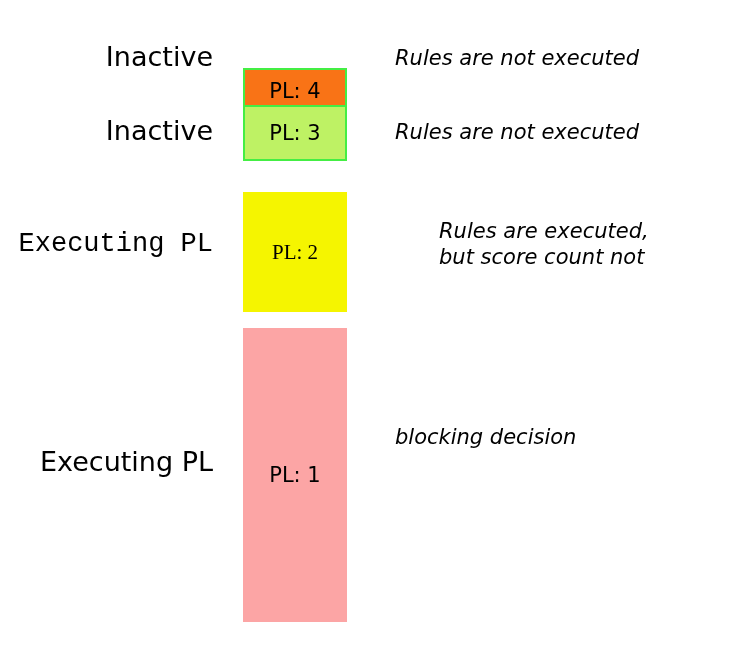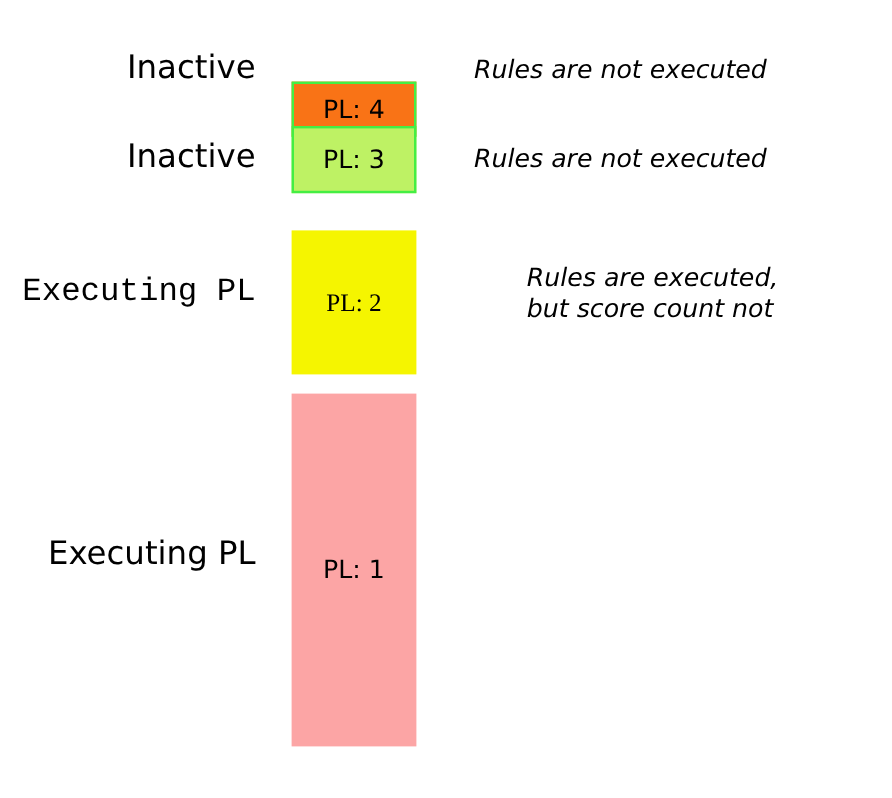--- a/index.html
+++ b/index.html
@@ -149,16 +149,17 @@
       <div>but score count not</div>
     </div>
   </div>
 
   <div class="row" id="row-pl1">
     <div class="left-label">Executing PL</div>
     <div class="pl-box">
       <span class="pl-box-label">PL: 1</span>
     </div>
     <div class="desc">
+      <div>blocking decision</div>
     </div>
   </div>
 
 </div>
 
 </body></html>

